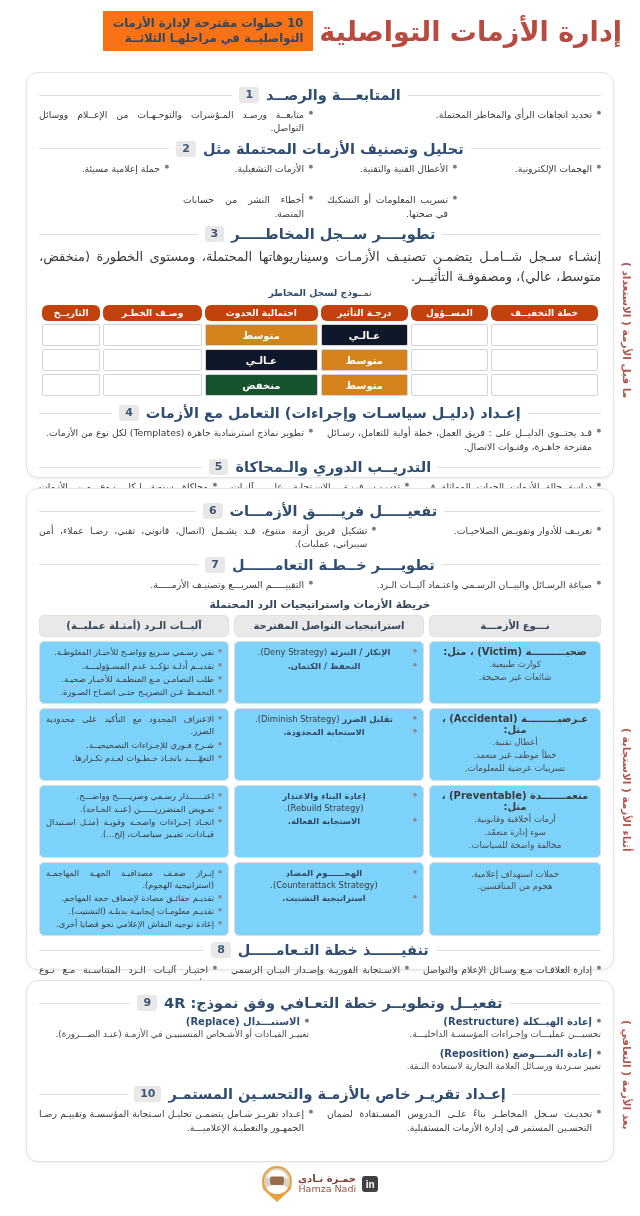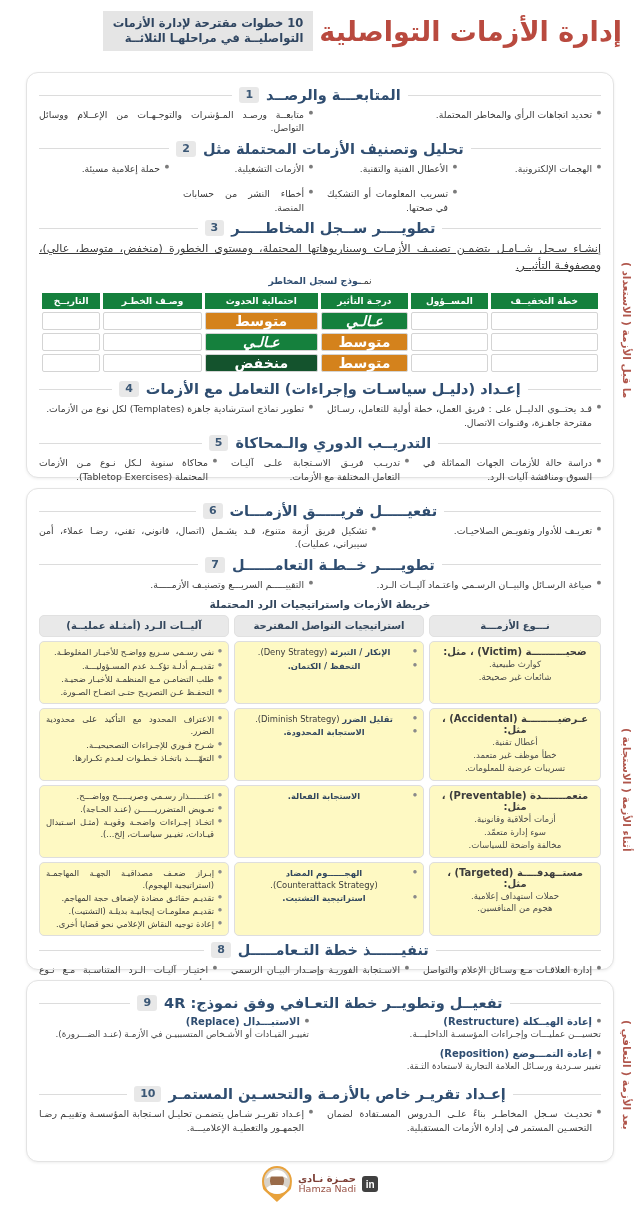--- a/index.html
+++ b/index.html
@@ -18,21 +18,21 @@
     display: flex; align-items: center; justify-content: flex-start;
     padding: 0 10px 0 0;
   }
   .hdr-title {
     font-size: 27px; font-weight: bold; color: #b94a3f;
     letter-spacing: 0px; white-space: nowrap; line-height: 1;
     padding-right: 8px;
     order: 1;
   }
   .hdr-band {
-    background: #e5e5e5;
+    background: #f97316;
     padding: 5px 10px 6px 10px;
     margin-right: 6px;
     order: 2;
     line-height: 1.25;
   }
   .hdr-band div { font-size: 11.5px; font-weight: bold; color: #2f4560; white-space: nowrap; }
 
   
   .stage-label {
     position: absolute; right: 2px;
@@ -71,52 +71,52 @@
   }
 
   
   .cols { display: flex; gap: 14px; align-items: flex-start; }
   .col { flex: 1 1 0; }
   .bul {
     position: relative;
     font-size: 9.3px; color: #3a3a3a; line-height: 1.45;
     padding-right: 9px; text-align: justify;
   }
-  .bul + .bul { margin-top: 12px; }
+  .bul + .bul { margin-top: 18px; }
   .bul::before {
     content: "●"; position: absolute; right: 0; top: 0px;
     font-size: 5px; color: #7b7b7b; line-height: 1.9;
   }
-  .para { font-size: 11px; color: #3a3a3a; line-height: 1.5; text-align: justify; text-decoration: underline; }
+  .para { font-size: 13px; color: #3a3a3a; line-height: 1.5; text-align: justify; }
 
   
   .risk-note { text-align: center; font-size: 9.3px; color: #3a3a3a; margin-top: 1px;}
   .risk-note b { color:#2f4d70; }
   table.risk { width: 100%; border-collapse: separate; border-spacing: 3px 3px; margin-top: 4px; }
   table.risk th {
-    background: #15803d; color: #ffffff; font-size: 9px; font-weight: bold;
-    padding: 3px 2px; border-radius: 0; text-align: center;
+    background: #c2410c; color: #ffffff; font-size: 9px; font-weight: bold;
+    padding: 3px 2px; border-radius: 6px; text-align: center;
   }
   table.risk td {
     border: 1px solid #d4d4d4; border-radius: 2px;
-    height: 14px; font-size: 14px; text-align: center; color: #ffffff;
+    height: 22px; font-size: 10px; text-align: center; color: #ffffff;
     font-weight: bold;
   }
   td.empty { background: #fff; border:1px solid #d9d9d9; }
-  td.lvl-high { background: #15803d; border-color:#c3100f;font-style:italic; }
+  td.lvl-high { background: #0f172a; border-color:#c3100f; }
   td.lvl-mid  { background: #d4821c; border-color:#d4821c; }
   td.lvl-low  { background: #14532d; border-color:#1f8b23; }
 
   
   .map-title { text-align: center; font-size: 10.5px; font-weight: bold; color: #33465c; margin: 7px 0 5px 0; }
   .map { display: flex; flex-direction: column; gap: 4px; }
   .map-row { display: flex; gap: 5px; }
   .map-cell {
     flex: 1 1 0; border: 1px solid #dedede; border-radius: 5px;
-    padding: 4px 6px 5px 6px; background: #fef9c3;
+    padding: 4px 6px 5px 6px; background: #7dd3fc;
   }
   .map-head .map-cell {
     background: #e9e9e9; border-color: #e1e1e1;
     text-align: center; font-size: 10px; font-weight: bold; color: #33465c;
     padding: 4px 4px 5px 4px;
   }
   .map-cell.type { flex: 0 0 172px; text-align: center; }
   .map-head .map-cell.type { flex: 0 0 172px; }
   .type-name { font-size: 10px; font-weight: bold; color: #3c3c3c; }
   .type-sub { font-size: 8.6px; color: #4a4a4a; line-height: 1.5; margin-top: 1px; }
@@ -373,32 +373,32 @@
           <div class="mb">التعهّــــد باتخـاذ خـطـوات لعـدم تكـرارها.</div>
         </div>
       </div>
 
       <div class="map-row">
         <div class="map-cell type">
           <div class="type-name">متعمـــــــدة (Preventable) ، مثل:</div>
           <div class="type-sub">أزمات أخلاقية وقانونية.<br>سوء إدارة متعمّد.<br>مخالفة واضحة للسياسات.</div>
         </div>
         <div class="map-cell strat">
+          <div class="mb"><b>إعادة البناء والاعتذار</b><br>(Rebuild Strategy).</div>
           <div class="mb"><b>الاستجابة الفعالة.</b></div>
         </div>
         <div class="map-cell">
           <div class="mb">اعتــــــذار رسـمي وصريـــــح وواضـــح.</div>
           <div class="mb">تعـويض المتضرريــــــن (عنـد الحـاجة).</div>
           <div class="mb">اتخـاذ إجـراءات واضحـة وقويـة (مثـل اسـتبدال قيـادات، تغيـير سياسـات، إلخ...).</div>
         </div>
       </div>
 
       <div class="map-row">
         <div class="map-cell type">
-          <div class="type-name">مستــهدفــــة (Targeted) ، مثل:</div>
           <div class="type-sub">حملات استهداف إعلامية.<br>هجوم من المنافسين.</div>
         </div>
         <div class="map-cell strat">
           <div class="mb"><b>الهجــــــوم المضاد</b><br>(Counterattack Strategy).</div>
           <div class="mb"><b>استراتيجية التشتيت.</b></div>
         </div>
         <div class="map-cell">
           <div class="mb">إبـراز ضعـف مصداقيـة الجهـة المهاجمـة (استراتيجية الهجوم).</div>
           <div class="mb">تقديـم حقائـق مضادة لإضعاف حجة المهاجم.</div>
           <div class="mb">تقديـم معلومـات إيجابيـة بديلـة (التشتيت).</div>

